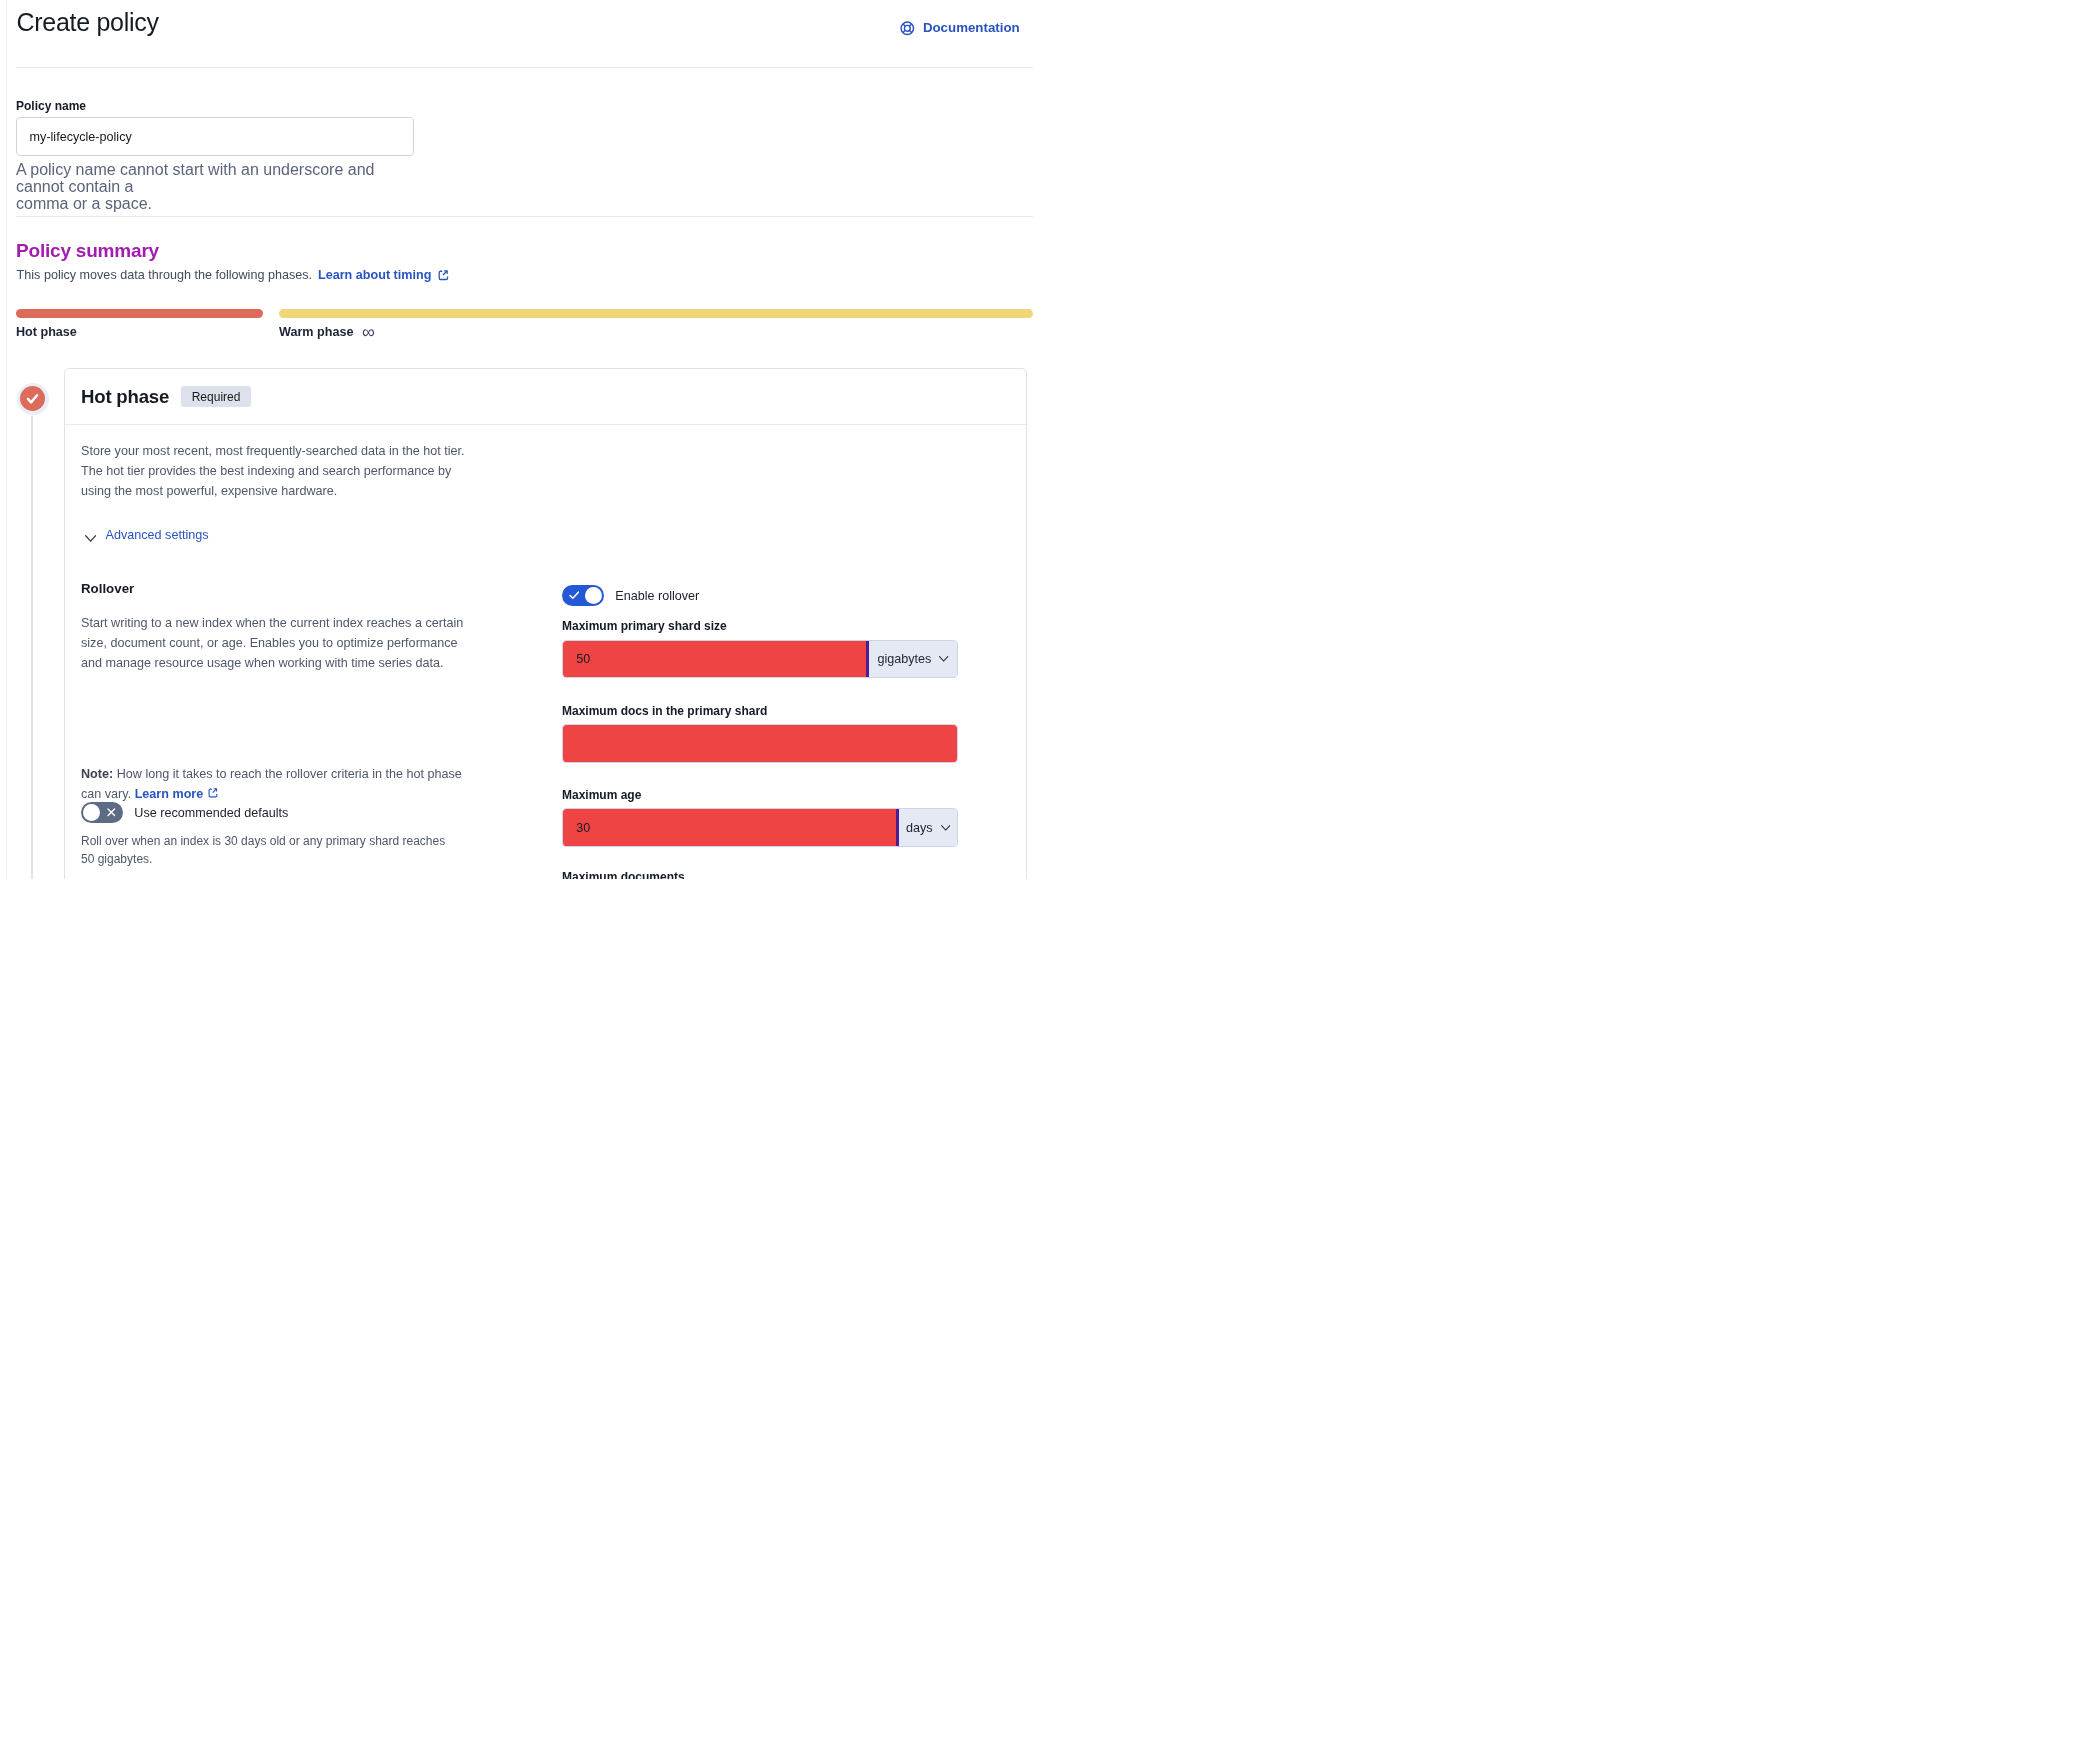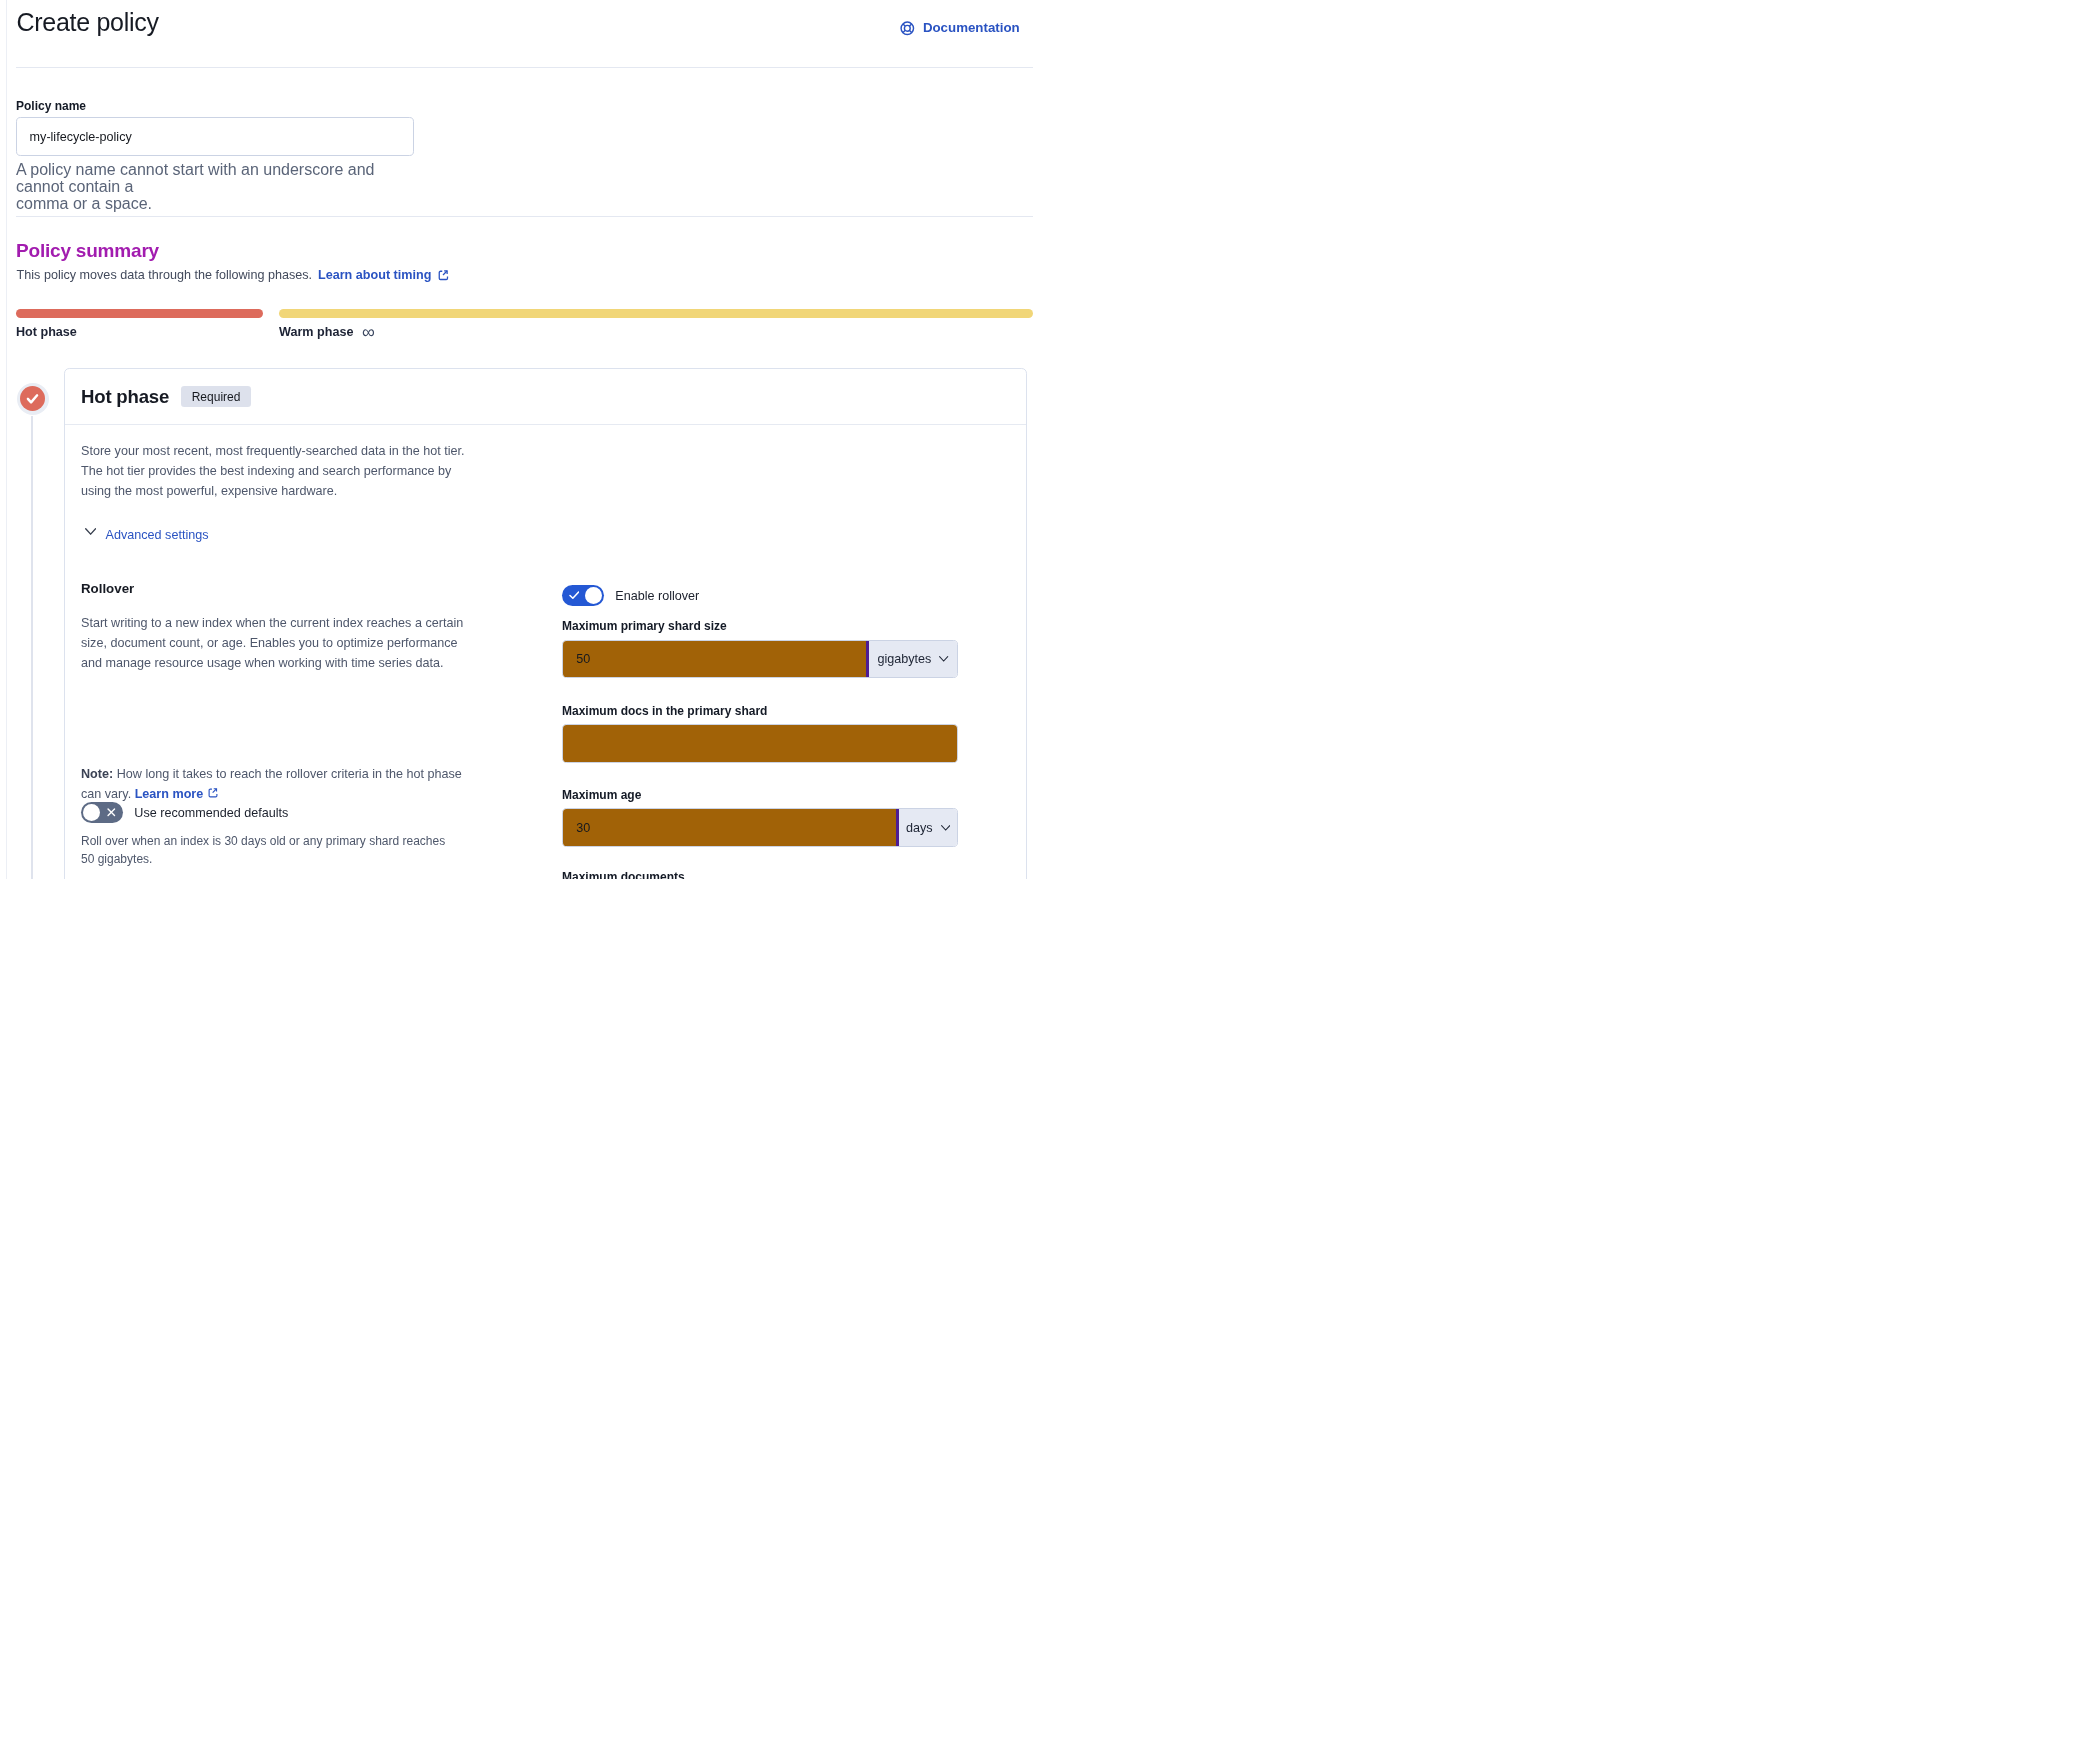--- a/index.html
+++ b/index.html
@@ -43,21 +43,21 @@
   
   .card { position:absolute; left:64px; top:368px; width:963px; height:651px; background:#fff; border:1px solid #dce2ee; border-radius:5.3px; }
   .card-header { position:absolute; left:0; top:0; width:100%; height:55px; display:flex; align-items:center; gap:12px; padding-left:16px; }
   .card-title { font-size:18.6px; font-weight:700; letter-spacing:-0.2px; color:#161a23; }
   .badge { background:#dde1ec; color:#16191f; font-size:12px; font-weight:500; border-radius:3.3px; padding:3.3px 10.6px; }
   .card-hr { position:absolute; left:0; top:55px; width:100%; height:1.3px; background:#e6eaf2; }
 
   .para { position:absolute; font-size:12.6px; line-height:20px; color:#4e576b; white-space:pre-line; }
   .desc { left:16px; top:72px; }
 
-  .advanced { position:absolute; left:20px; top:159px; display:flex; align-items:flex-start; gap:9.3px; cursor:pointer; background:none; border:none; font-family:inherit; }
+  .advanced { position:absolute; left:20px; top:159px; display:flex; align-items:flex-end; gap:9.3px; cursor:pointer; background:none; border:none; font-family:inherit; }
   .advanced .lbl { font-size:12.6px; color:#2a53c2; }
 
   .rollover-h { position:absolute; left:16px; top:212px; font-size:13.3px; font-weight:700; color:#161a23; }
   .rollover-desc { left:16px; top:244px; }
   .note { left:16px; top:348px; width:465px;margin-top:47px; }
   .note b { color:#3b4254; font-weight:700; }
   .note a { color:#2a53c2; font-weight:700; text-decoration:none; cursor:pointer; }
   .defaults-desc { left:16px; top:463px; font-size:12px; line-height:18px; }
 
   
@@ -73,21 +73,21 @@
   .switch.on .glyph { left:6.6px; }
   .switch.off .glyph { right:7.3px; }
   .enable-row { left:497px; top:216px; }
   .defaults-row { left:16px; top:433px; }
 
   
   .rlabel { position:absolute; left:497px; }
   .l1 { top:250px; } .l2 { top:335px; } .l3 { top:419px; } .l4 { top:501px; }
   .group { position:absolute; left:497px; width:396px; height:38px; border:1px solid #cbd3e4; border-radius:4.6px; background:#fff; display:flex; overflow:hidden; }
   .g1 { top:271px; } .g2 { top:355px; height:39px; } .g3 { top:439px; height:39px; }
-  .group input { flex:1 1 auto; min-width:0; border:none; outline:none; font-family:inherit; font-size:12.6px; color:#16191f; padding-left:13.3px; background:#a16207; }
+  .group input { flex:1 1 auto; min-width:0; border:none; outline:none; font-family:inherit; font-size:12.6px; color:#16191f; padding-left:13.3px; background:#ef4444; }
   .append { flex:none; display:flex; align-items:center; justify-content:center; gap:8px; background:#e5e9f3; border-left:3px solid #4c1d95; font-size:12.6px; color:#1c2333; cursor:pointer; }
   .append.gb { width:91px; }
   .append.days { width:61px; }
 
   .icon { display:inline-flex; flex:none; }
 </style>
 </head>
 <body>
 
 <div class="page">

